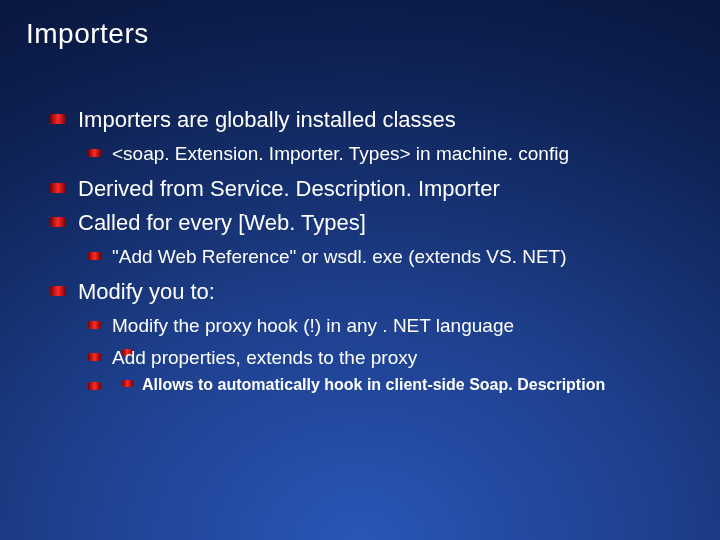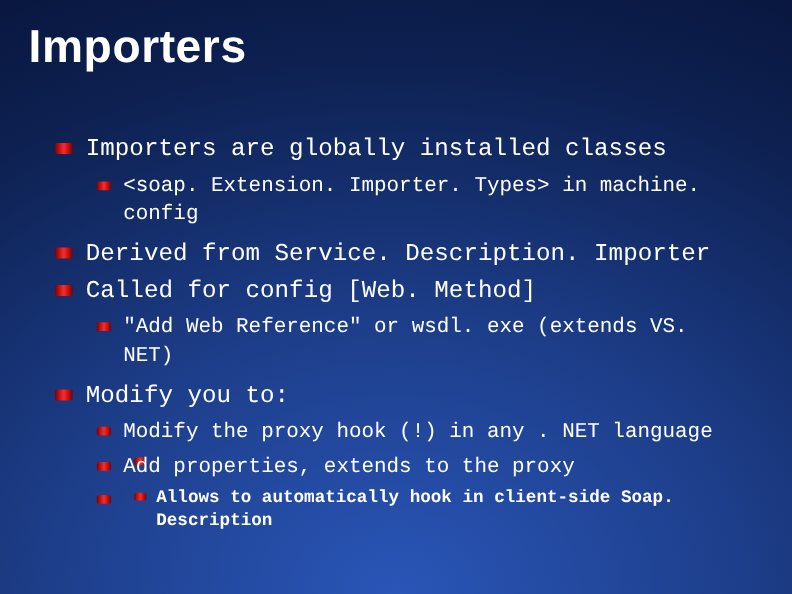--- a/index.html
+++ b/index.html
@@ -8,28 +8,27 @@
     width: 720px;
     height: 540px;
     overflow: hidden;
     font-family: Arial, Helvetica, sans-serif;
     color: #ffffff;
   }
   body {
     background: radial-gradient(ellipse 900px 700px at 50% 100%, #2a56b8 0%, #1d3e8a 35%, #0d2050 70%, #061032 100%);
   }
   .title {
-    font-size: 42px;
-    font-weight: bold;
+    font-size: 28px;
+    font-weight: normal;
     padding: 18px 0 0 26px;
     letter-spacing: 0.5px;
   }
   .content {
     padding: 55px 40px 0 50px;
-    font-family: Liberation Mono, monospace;
   }
   ul {
     list-style: none;
     margin: 0;
     padding: 0;
   }
   li {
     position: relative;
     padding-left: 28px;
     line-height: 1.35;
@@ -57,21 +56,21 @@
 <div class="title">Importers</div>
 
 <div class="content">
 <ul class="lvl1">
   <li><span class="bullet"></span><span>Importers are globally installed classes</span>
     <ul class="lvl2">
       <li><span class="bullet"></span><span>&lt;soap. Extension. Importer. Types&gt; in machine. config</span></li>
     </ul>
   </li>
   <li><span class="bullet"></span><span>Derived from Service. Description. Importer</span></li>
-  <li><span class="bullet"></span><span>Called for config [Web. Method]</span>
+  <li><span class="bullet"></span><span>Called for every [Web. Types]</span>
     <ul class="lvl2">
       <li><span class="bullet"></span><span>"Add Web Reference" or wsdl. exe (extends VS. NET)</span></li>
     </ul>
   </li>
   <li><span class="bullet"></span><span>Modify you to:</span>
     <ul class="lvl2">
       <li><span class="bullet"></span><span>Modify the proxy hook (!) in any . NET language</span>
         <ul class="lvl3">
           <li><span class="bullet"></span></li>
         </ul>

